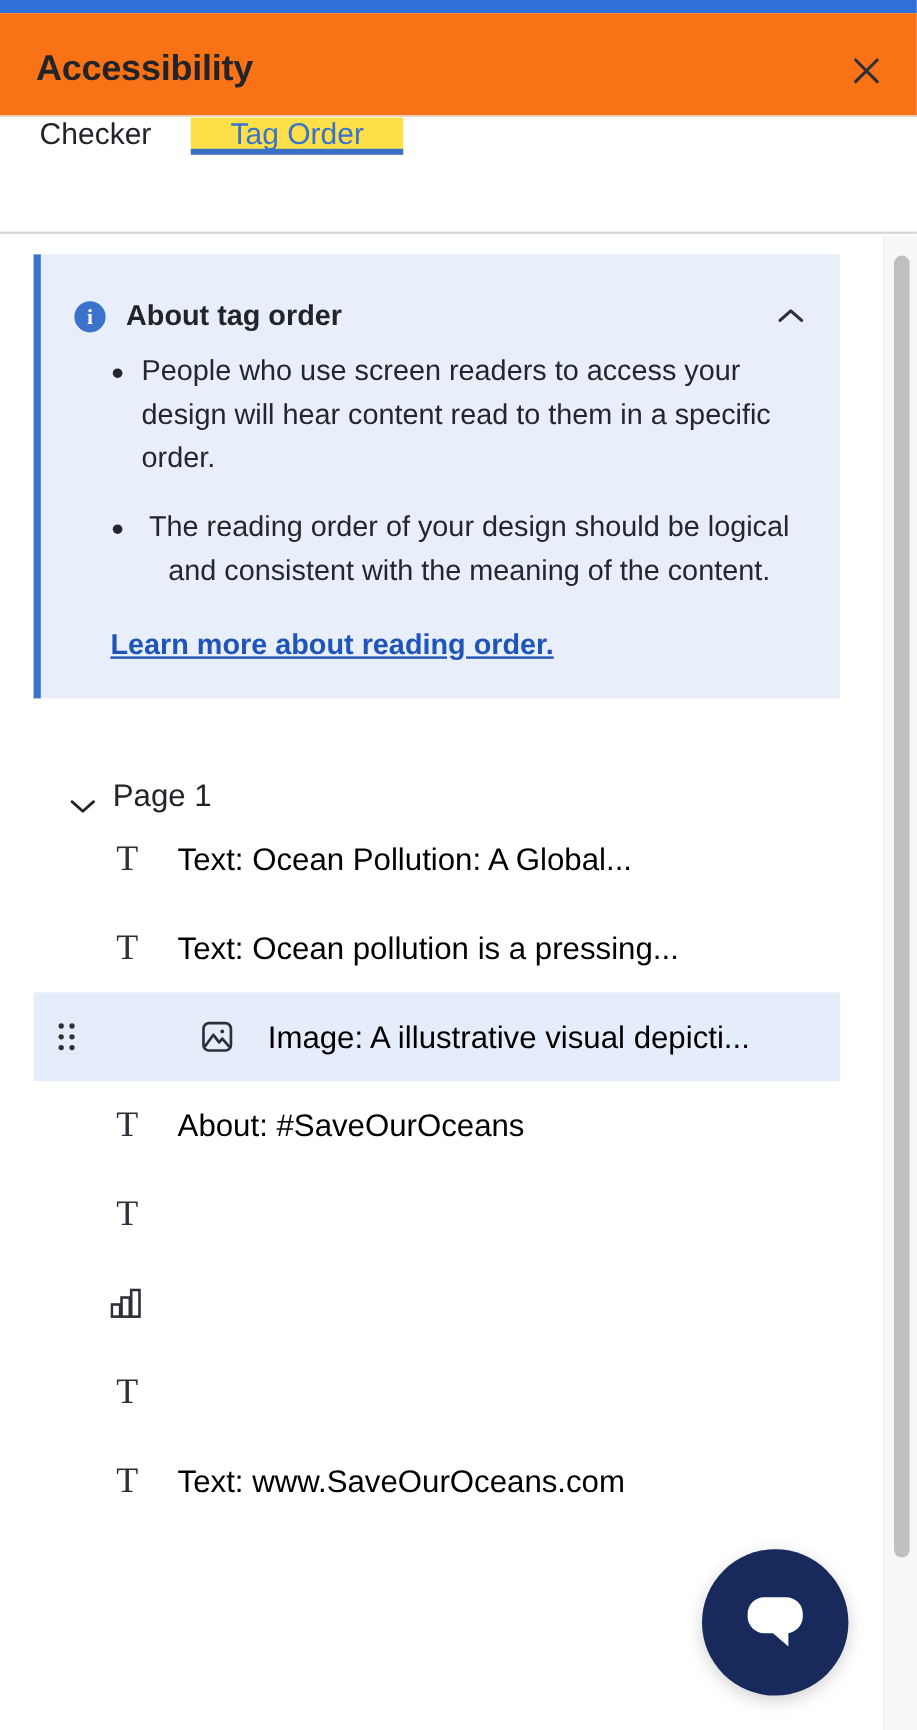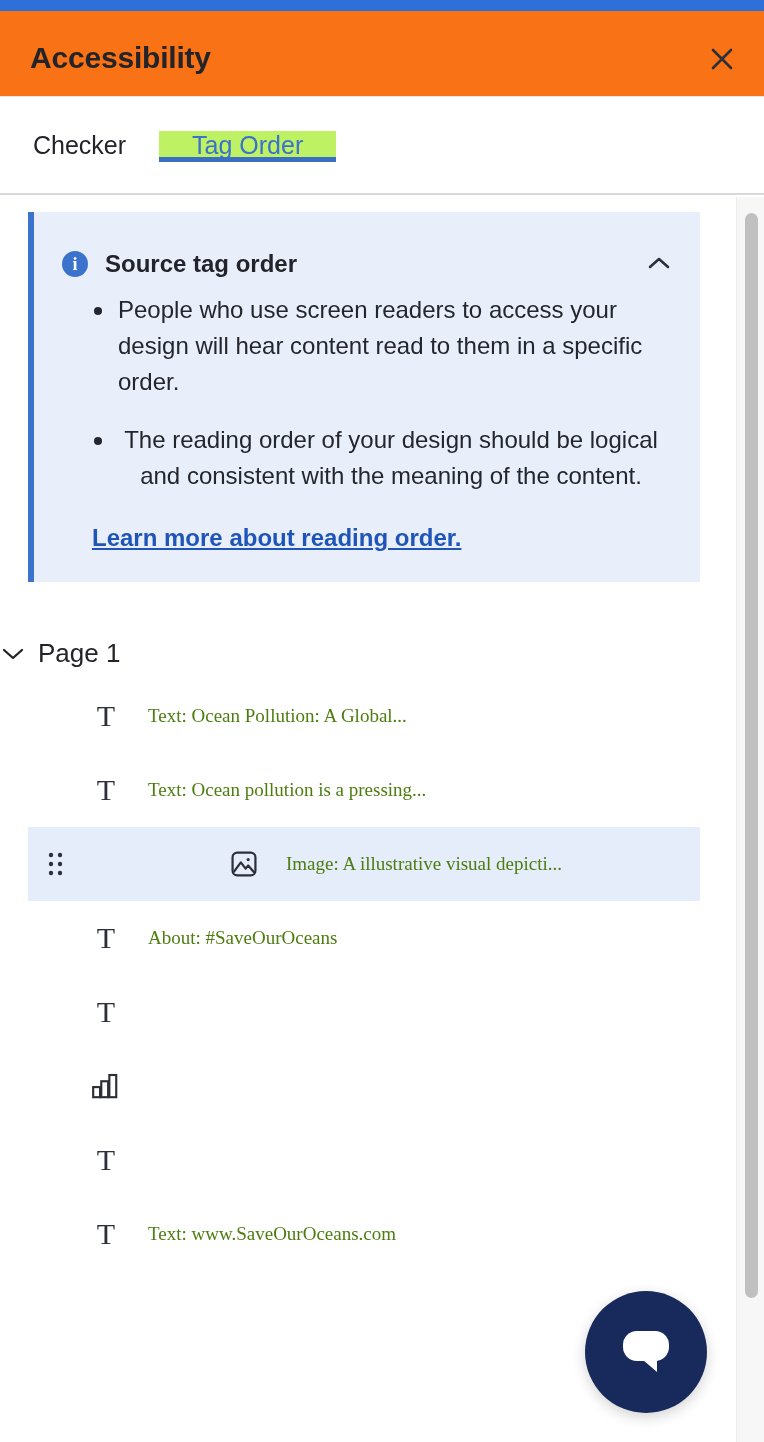--- a/index.html
+++ b/index.html
@@ -63,37 +63,37 @@
     position: absolute;
     top: 98px; left: 0;
     width: 764px;
     height: 97px;
     background: #ffffff;
     border-bottom: 2px solid #d6d8dc;
     box-sizing: border-box;
   }
   .tabs {
     display: flex;
-    align-items: center;
+    align-items: flex-start;
     height: 95px;
   }
   .tab {
     display: flex;
     align-items: center;
     justify-content: center;
     font-size: 25px;
     color: #22242a;
     padding: 0 33px;
     position: relative;
     cursor: pointer;
     box-sizing: border-box;
     white-space: nowrap;
   }
   .tab.active {
-    background: #bef264;
+    background: #fde047;
     color: #3a72cc;
   }
   .tab.active::after {
     content: "";
     position: absolute;
     left: 0; right: 0;
     bottom: -2px;
     height: 5px;
     background: #3a6fc4;
   }
@@ -190,22 +190,23 @@
 
   
   .tree {
     position: absolute;
     left: 0;
     top: 430px;
     width: 730px;
   }
   .tree-group-header {
     display: flex;
-    align-items: center;
+    align-items: flex-end;
     height: 52px;
+    padding-left: 56px;
     cursor: pointer;
   }
   .tree-group-header .chev {
     width: 26px;
     display: flex;
     align-items: center;
     justify-content: center;
     margin-right: 12px;
   }
   .tree-group-label {
@@ -235,24 +236,23 @@
   .tree-row .row-icon {
     width: 32px;
     margin-left: 62px;
     display: flex;
     align-items: center;
     justify-content: center;
     flex: 0 0 auto;
   }
   .tree-row .row-label {
     margin-left: 26px;
-    font-size: 19px;
-    color: #4d7c0f;
+    font-size: 26px;
+    color: #000000;
     white-space: nowrap;
-    font-family: Liberation Serif, serif;
   }
   .t-glyph {
     font-family: "Liberation Serif", serif;
     font-size: 30px;
     color: #2d3038;
     line-height: 1;
   }
 
   
   .scroll-track {
@@ -313,21 +313,21 @@
     <div class="tab">Checker</div>
     <div class="tab active">Tag Order</div>
   </div>
 </div>
 
 <div class="content">
 
   <div class="info-card">
     <div class="info-head">
       <div class="info-icon">i</div>
-      <div class="info-title">Source tag order</div>
+      <div class="info-title">About tag order</div>
       <div class="collapse-btn">
         <span>
           <svg width="24" height="16" viewBox="0 0 24 16" aria-hidden="true">
             <path d="M3 12 L12 4 L21 12" stroke="#2d3038" stroke-width="2.6" fill="none" stroke-linecap="round" stroke-linejoin="round"></path>
           </svg>
         </span>
       </div>
     </div>
     <ul class="info-list">
       <li>People who use screen readers to access your design will hear content read to them in a specific order.</li>

